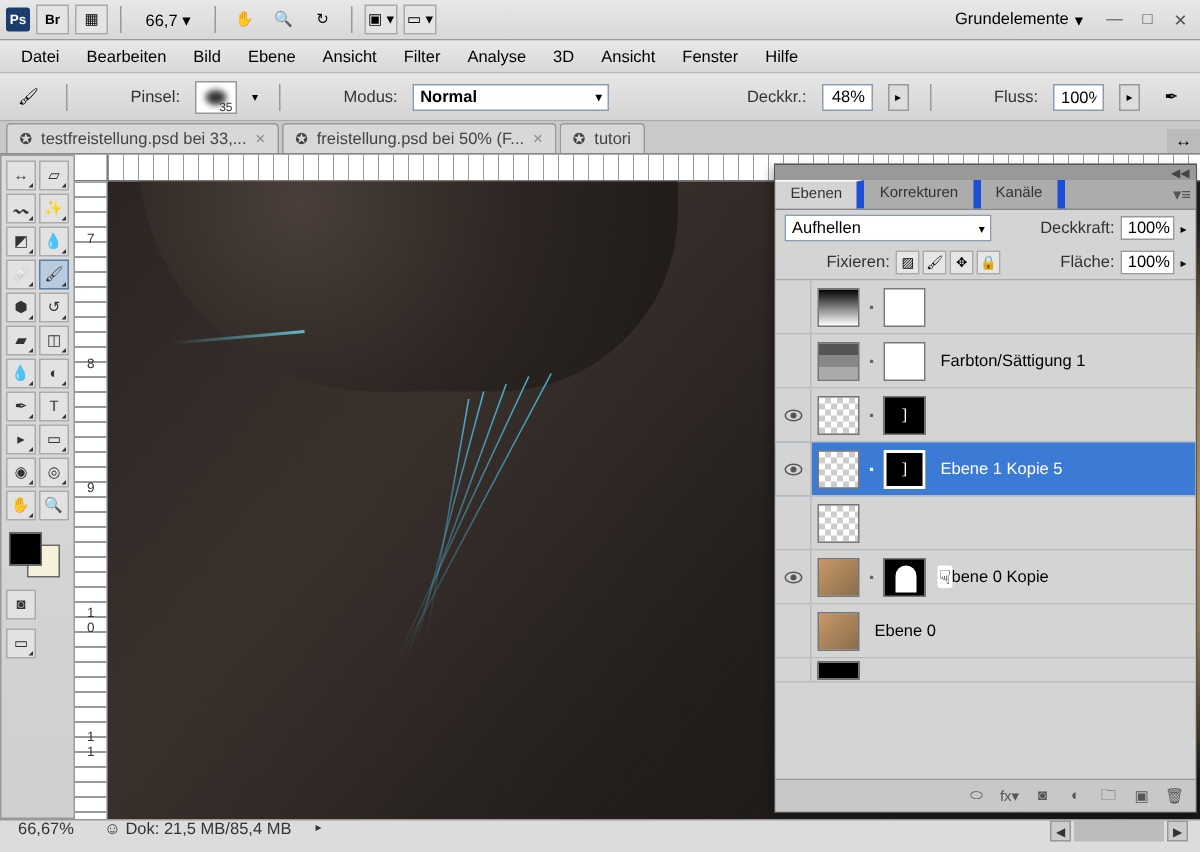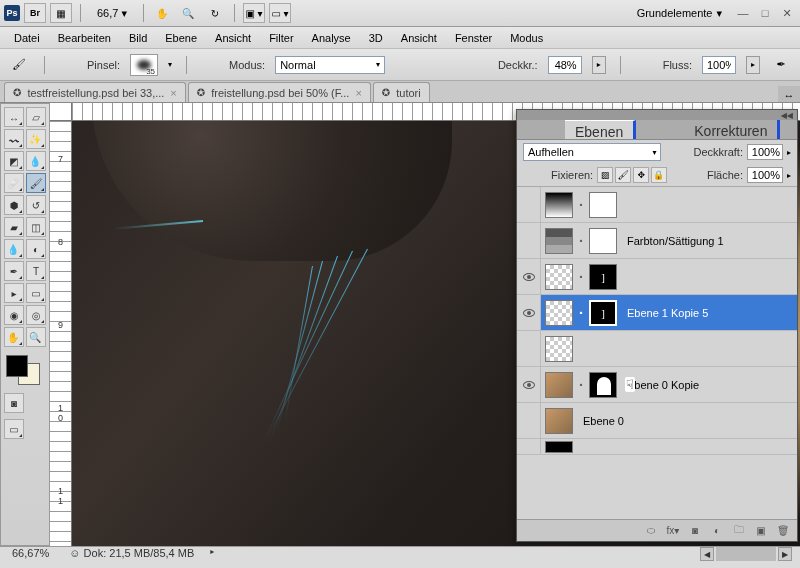--- a/index.html
+++ b/index.html
@@ -13,21 +13,21 @@
 .workspace-sel { margin-left: auto; padding: 0 8px; display: flex; align-items: center; gap: 4px; font-size: 12px; }
 .window-ctrl { width: 14px; height: 14px; margin: 0 2px; display: flex; align-items: center; justify-content: center; color: #555; }
 
 .menubar { height: 22px; background: linear-gradient(#e8e8e8,#d8d8d8); display: flex; align-items: center; padding: 0 6px; border-bottom: 1px solid #bbb; gap: 2px; }
 .menu-item { padding: 0 8px; }
 
 .options-bar { height: 32px; background: linear-gradient(#e6e6e6,#d4d4d4); border-bottom: 1px solid #aaa; display: flex; align-items: center; padding: 0 8px; gap: 10px; }
 .tool-icon-small { width: 22px; height: 22px; display: flex; align-items: center; justify-content: center; }
 .opt-label { color: #333; margin-left: 28px; }
 .opt-input { height: 18px; border: 1px solid #8a9db3; background: #fff; padding: 0 4px; font-size: 11px; }
-.opt-dropdown { width: 110px; }
+.opt-dropdown { width: 131px; font-weight: bold; }
 .opt-num { width: 34px; text-align: right; }
 .opt-arrow-btn { width: 14px; height: 18px; border: 1px solid #999; background: #ddd; display: flex; align-items: center; justify-content: center; font-size: 8px; }
 .brush-prev { width: 28px; height: 22px; border: 1px solid #999; background: #fff; display: flex; flex-direction: column; align-items: center; justify-content: center; position: relative; }
 .brush-prev .dot { width: 14px; height: 10px; background: #333; border-radius: 50%; filter: blur(2px); }
 .brush-prev .sz { font-size: 8px; position: absolute; bottom: -1px; right: 2px; color: #333; }
 
 .tabs-bar { height: 22px; background: #c9c9c9; border-bottom: 1px solid #888; display: flex; align-items: end; padding-left: 4px; }
 .doc-tab { height: 20px; background: #d8d8d8; border: 1px solid #999; border-bottom: none; border-radius: 3px 3px 0 0; margin-right: 2px; display: flex; align-items: center; padding: 0 8px; gap: 6px; color: #444; font-size: 10px; }
 .doc-tab .close-x { color: #888; }
 .tab-handle { margin-left: auto; width: 22px; height: 16px; background: #bbb; display: flex; align-items: center; justify-content: center; }
@@ -48,21 +48,21 @@
 .ruler-top { position: absolute; top: 0; left: 22px; right: 0; height: 18px; background: #fff; border-bottom: 1px solid #777; background-image: repeating-linear-gradient(to right, #999 0 1px, transparent 1px 10px); }
 .ruler-left { position: absolute; top: 18px; left: 0; width: 22px; bottom: 0; background: #fff; border-right: 1px solid #777; background-image: repeating-linear-gradient(to bottom, #999 0 1px, transparent 1px 10px); }
 .ruler-corner { position: absolute; top:0; left:0; width:22px; height:18px; background:#fff; border-right:1px solid #777; border-bottom:1px solid #777;}
 .ruler-left .tick-lbl { font-size: 9px; color: #333; text-align: center; padding-top: 3px; }
 .canvas-img { position: absolute; top: 18px; left: 22px; right: 0; bottom: 0; background: radial-gradient(ellipse 60% 80% at 100% 50%, #b89968 0%, #9a7d52 25%, transparent 55%), linear-gradient(130deg, #2b2422 0%, #3a312c 30%, #241f1d 60%, #1a1614 100%); overflow: hidden; }
 .mask-shape { position: absolute; top: -40px; left: 20px; width: 360px; height: 180px; background: radial-gradient(circle at 30% 30%, #4a3f3a 0%, #2d2622 50%, #1e1a17 100%); border-radius: 0 0 120px 160px; }
 .hair-strand { position: absolute; width: 1px; background: linear-gradient(#4bb4d6, transparent); transform-origin: top; }
 
 .layers-panel { position: absolute; top: 109px; right: 2px; width: 282px; bottom: 26px; background: #d4d4d4; border: 1px solid #555; box-shadow: -2px 2px 6px rgba(0,0,0,0.3); display: flex; flex-direction: column; }
 .panel-tabs { height: 20px; background: #acacac; display: flex; border-bottom: 1px solid #888; }
-.panel-tab { padding: 3px 10px; font-size: 14px; color: #333; background: #acacac; border-right: 3px solid #1d4ed8; margin-left: 48px; }
+.panel-tab { padding: 3px 10px; font-size: 10px; color: #333; background: #acacac; border-right: 5px solid #1d4ed8; }
 .panel-tab.active { background: #d4d4d4; border-top: 1px solid #fff; }
 .panel-menu-icon { margin-left: auto; width: 18px; display: flex; align-items: center; justify-content: center; color: #555; }
 .panel-collapse { height: 10px; background: #999; display:flex; align-items:center; justify-content:flex-end; padding-right:4px; font-size:8px; color:#444;}
 
 .panel-opts { display: flex; flex-direction: column; background: #d4d4d4; border-bottom: 1px solid #aaa; }
 .panel-opt-row { display: flex; align-items: center; padding: 3px 6px; gap: 4px; }
 .panel-dropdown { flex: 1; height: 18px; border: 1px solid #8a9db3; background: #fff; padding: 0 4px; display: flex; align-items: center; justify-content: space-between; }
 .pct-input { width: 36px; height: 16px; border: 1px solid #999; background: #fff; text-align: right; padding-right: 2px; }
 .lock-icons { display: flex; gap: 2px; }
 .lock-icon { width: 16px; height: 16px; border: 1px solid #aaa; background: #e6e6e6; display:flex;align-items:center;justify-content:center;font-size:9px;}
@@ -125,21 +125,21 @@
   <span class="menu-item">Datei</span>
   <span class="menu-item">Bearbeiten</span>
   <span class="menu-item">Bild</span>
   <span class="menu-item">Ebene</span>
   <span class="menu-item">Ansicht</span>
   <span class="menu-item">Filter</span>
   <span class="menu-item">Analyse</span>
   <span class="menu-item">3D</span>
   <span class="menu-item">Ansicht</span>
   <span class="menu-item">Fenster</span>
-  <span class="menu-item">Modus</span>
+  <span class="menu-item">Hilfe</span>
 </div>
 
 <div class="options-bar">
   <div class="tool-icon-small">🖌</div>
   <div class="title-sep"></div>
   <span class="opt-label">Pinsel:</span>
   <div class="brush-prev">
     <div class="dot"></div>
       <span class="sz">35</span>
   </div>

